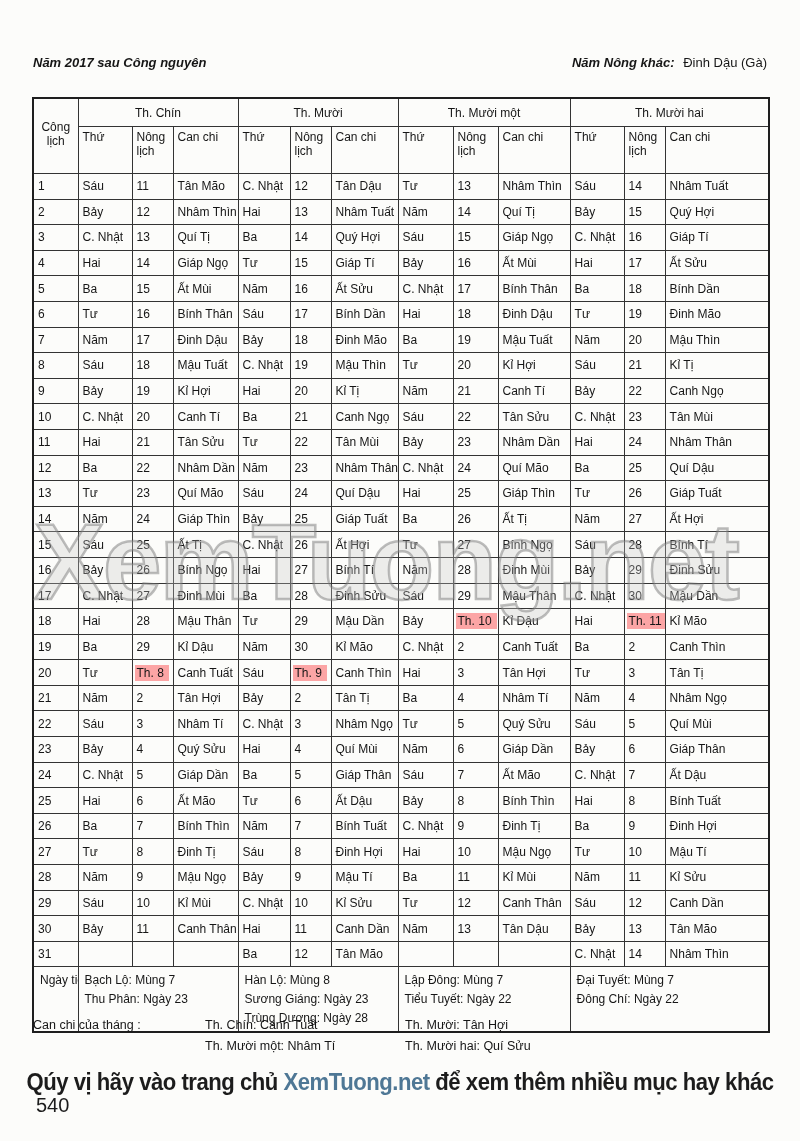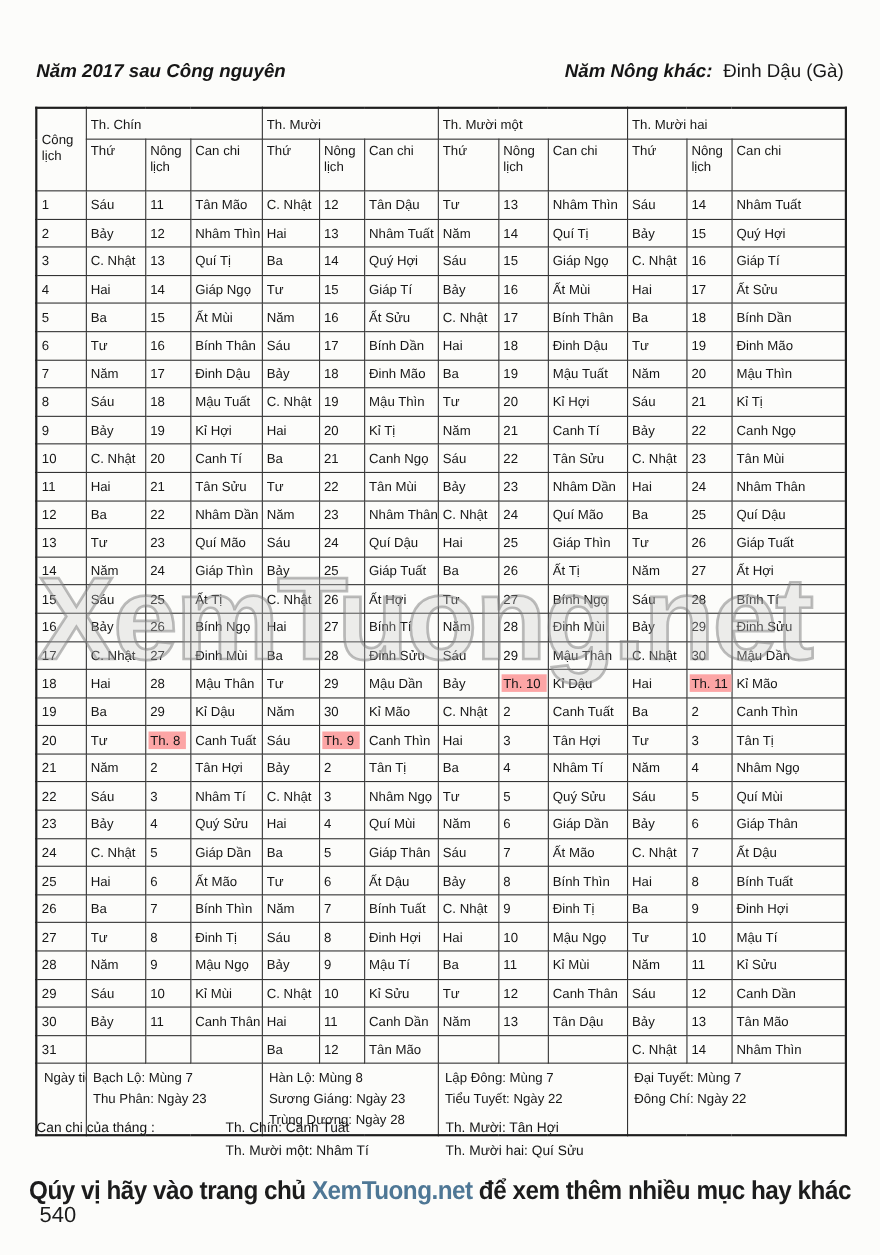--- a/index.html
+++ b/index.html
@@ -4,36 +4,36 @@
 <style>
   html,body{margin:0;padding:0;}
   body{
     width:800px;height:1141px;position:relative;
     background:#fcfcfa;color:#161616;
     font-family:"Liberation Sans", sans-serif;
     overflow:hidden;
   }
   .page-header{
     position:absolute;top:55px;left:33px;right:33px;
-    display:flex;justify-content:space-between;font-size:17px;
+    display:flex;justify-content:space-between;font-size:13px;
   }
   .title-left{font-weight:bold;font-style:italic;}
   .title-right .lbl{font-weight:bold;font-style:italic;}
   .title-right .val{font-style:normal;margin-left:5px;margin-top:28px;}
 
   table.cal{
     position:absolute;top:97px;left:32px;width:736px;
     border-collapse:collapse;table-layout:fixed;
     font-size:12px;border:2px solid #1e1e1e;
   }
   .cal th,.cal td{
     border:1px solid #333;font-weight:normal;text-align:left;
     padding:1px 4px;overflow:hidden;
   }
-  .cal thead tr.months th{height:25px;margin-top:20px;}
+  .cal thead tr.months th{text-align:center;height:25px;margin-top:20px;}
   .cal thead tr.subs th{height:42px;vertical-align:top;padding-top:3px;}
   .cal th.corner{vertical-align:middle;padding-bottom:6px;}
   .cal tbody td{height:22.6px;white-space:nowrap;}
   .hl{background:#fca5a5;display:inline-block;padding:1px 5px 1px 2px;margin-left:-2px;}
   .cal tr.tietkhi td{height:auto;vertical-align:top;padding:4px 6px;line-height:1.55;white-space:nowrap;}
 
   .watermark{
     position:absolute;left:34px;top:500px;width:740px;
     font-size:107px;font-weight:bold;letter-spacing:-2px;white-space:nowrap;
     color:rgba(200,200,200,0.30);

